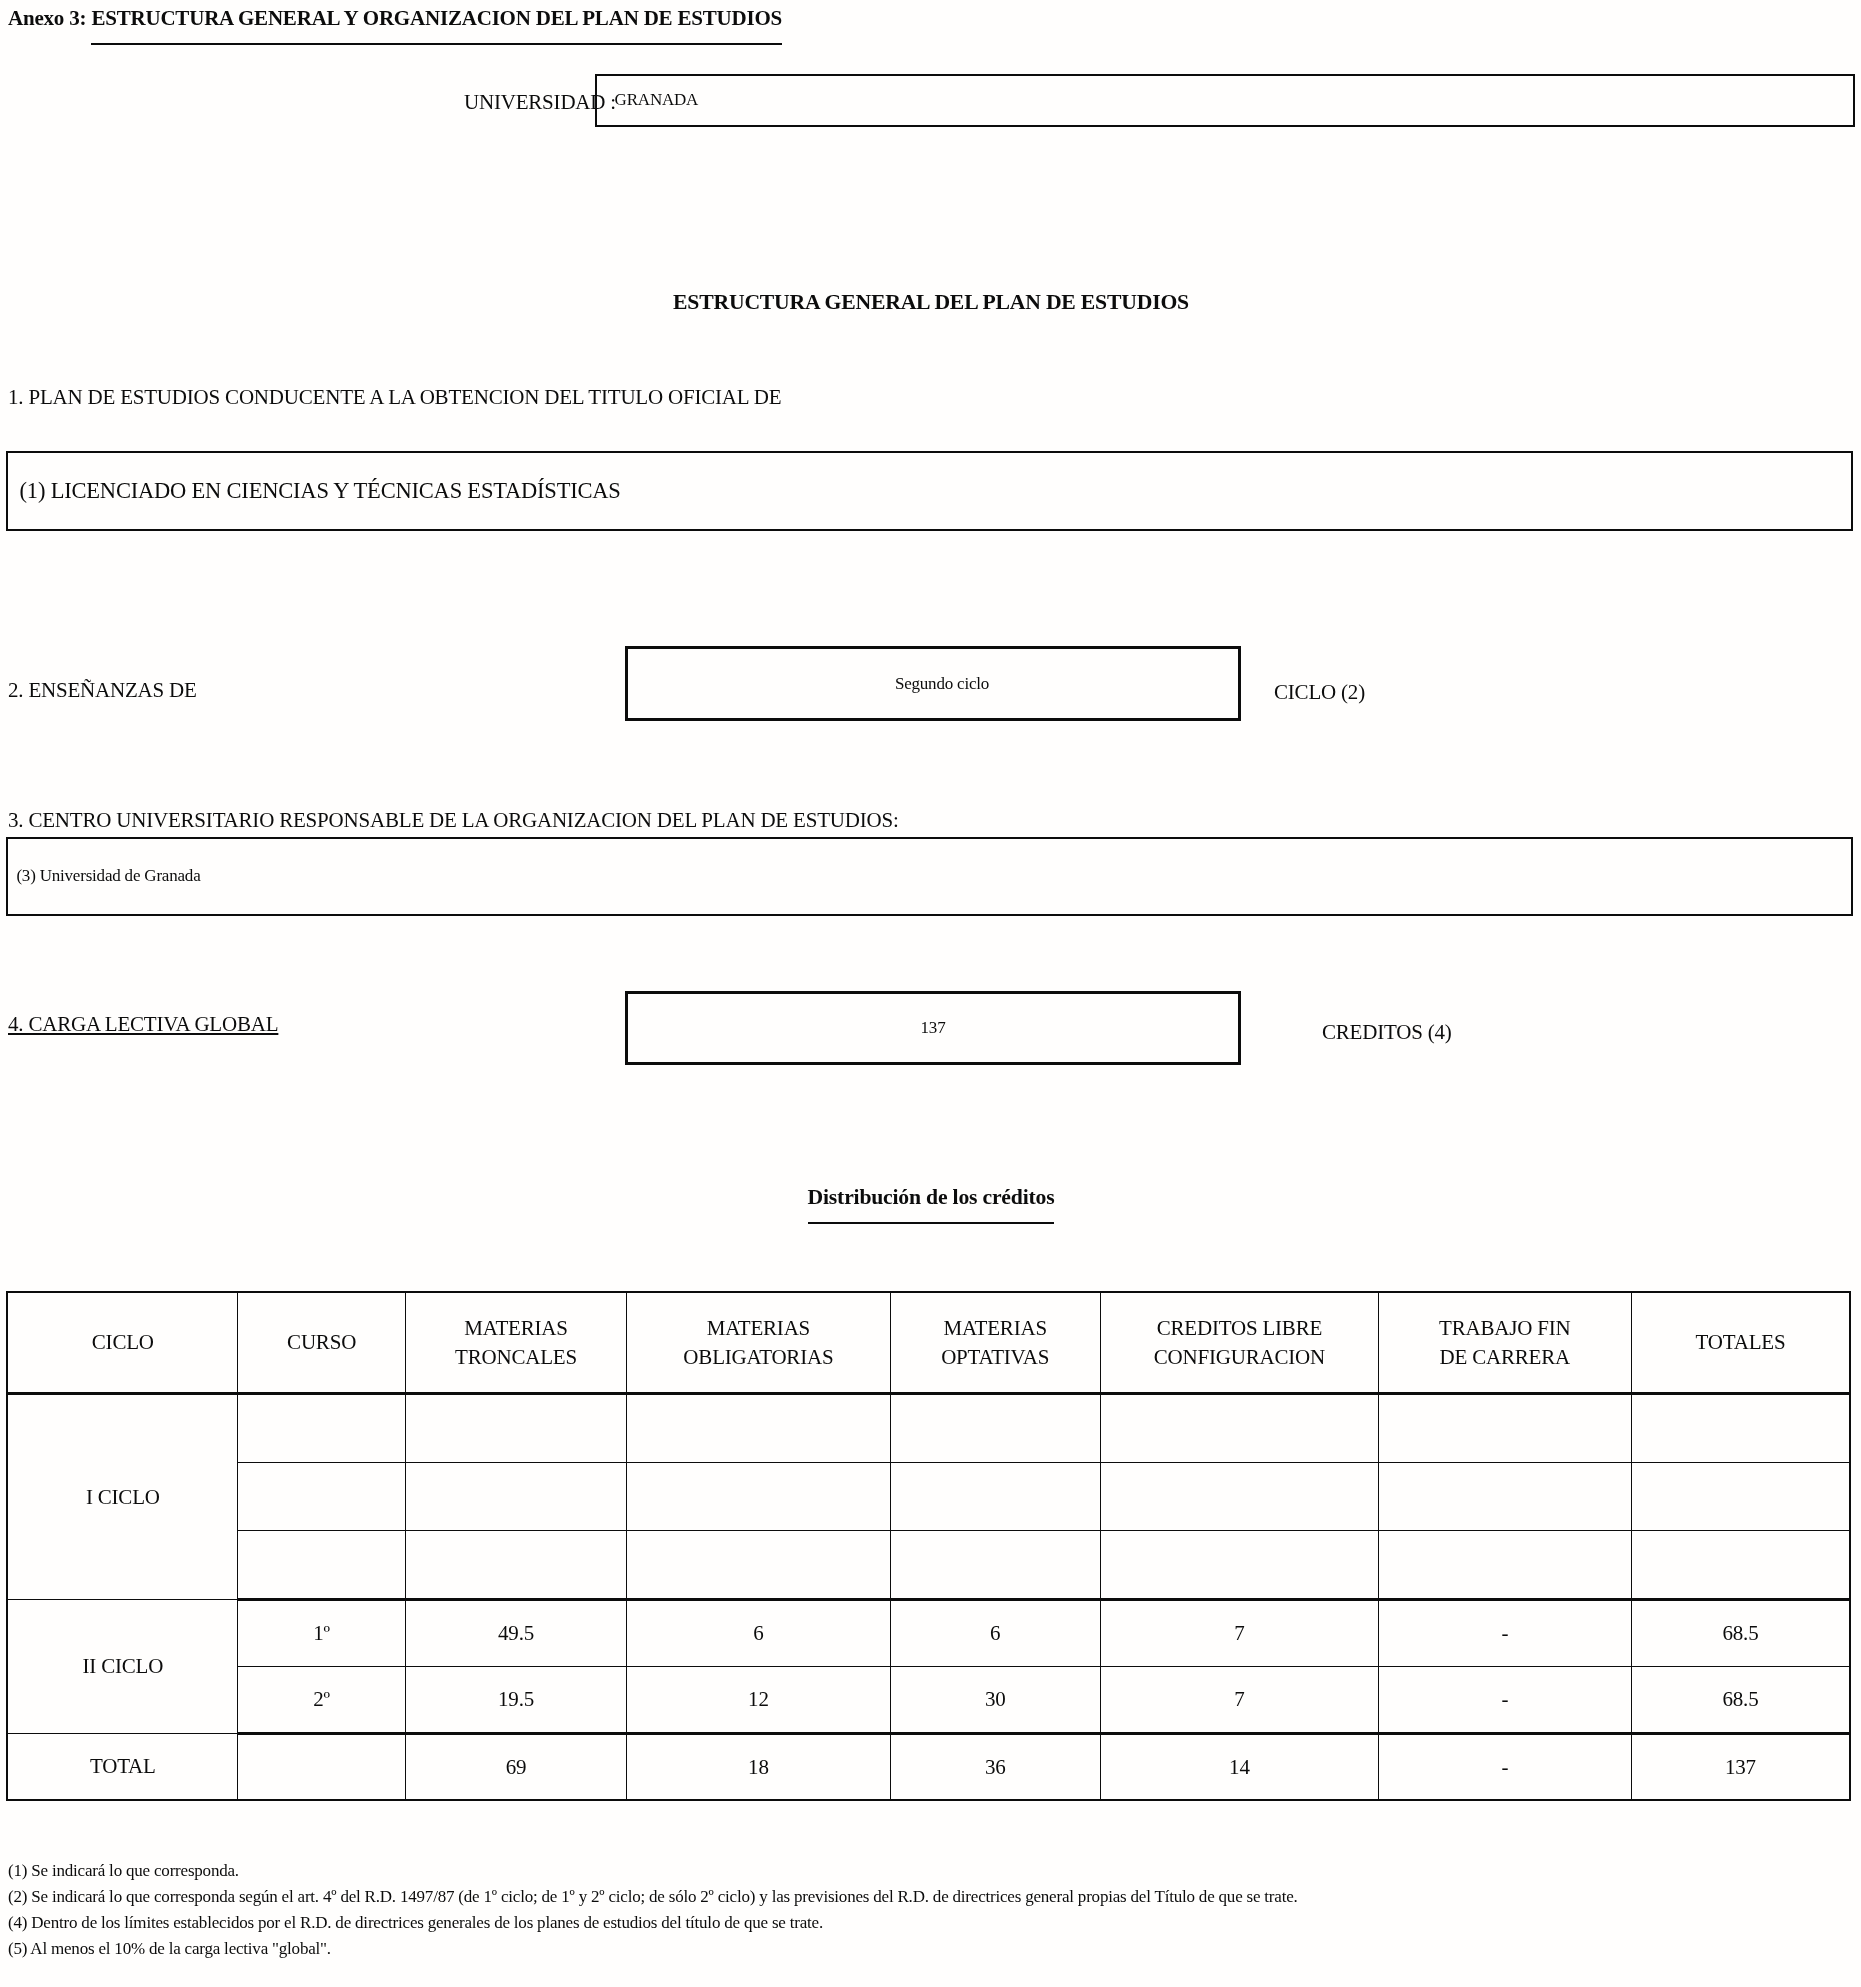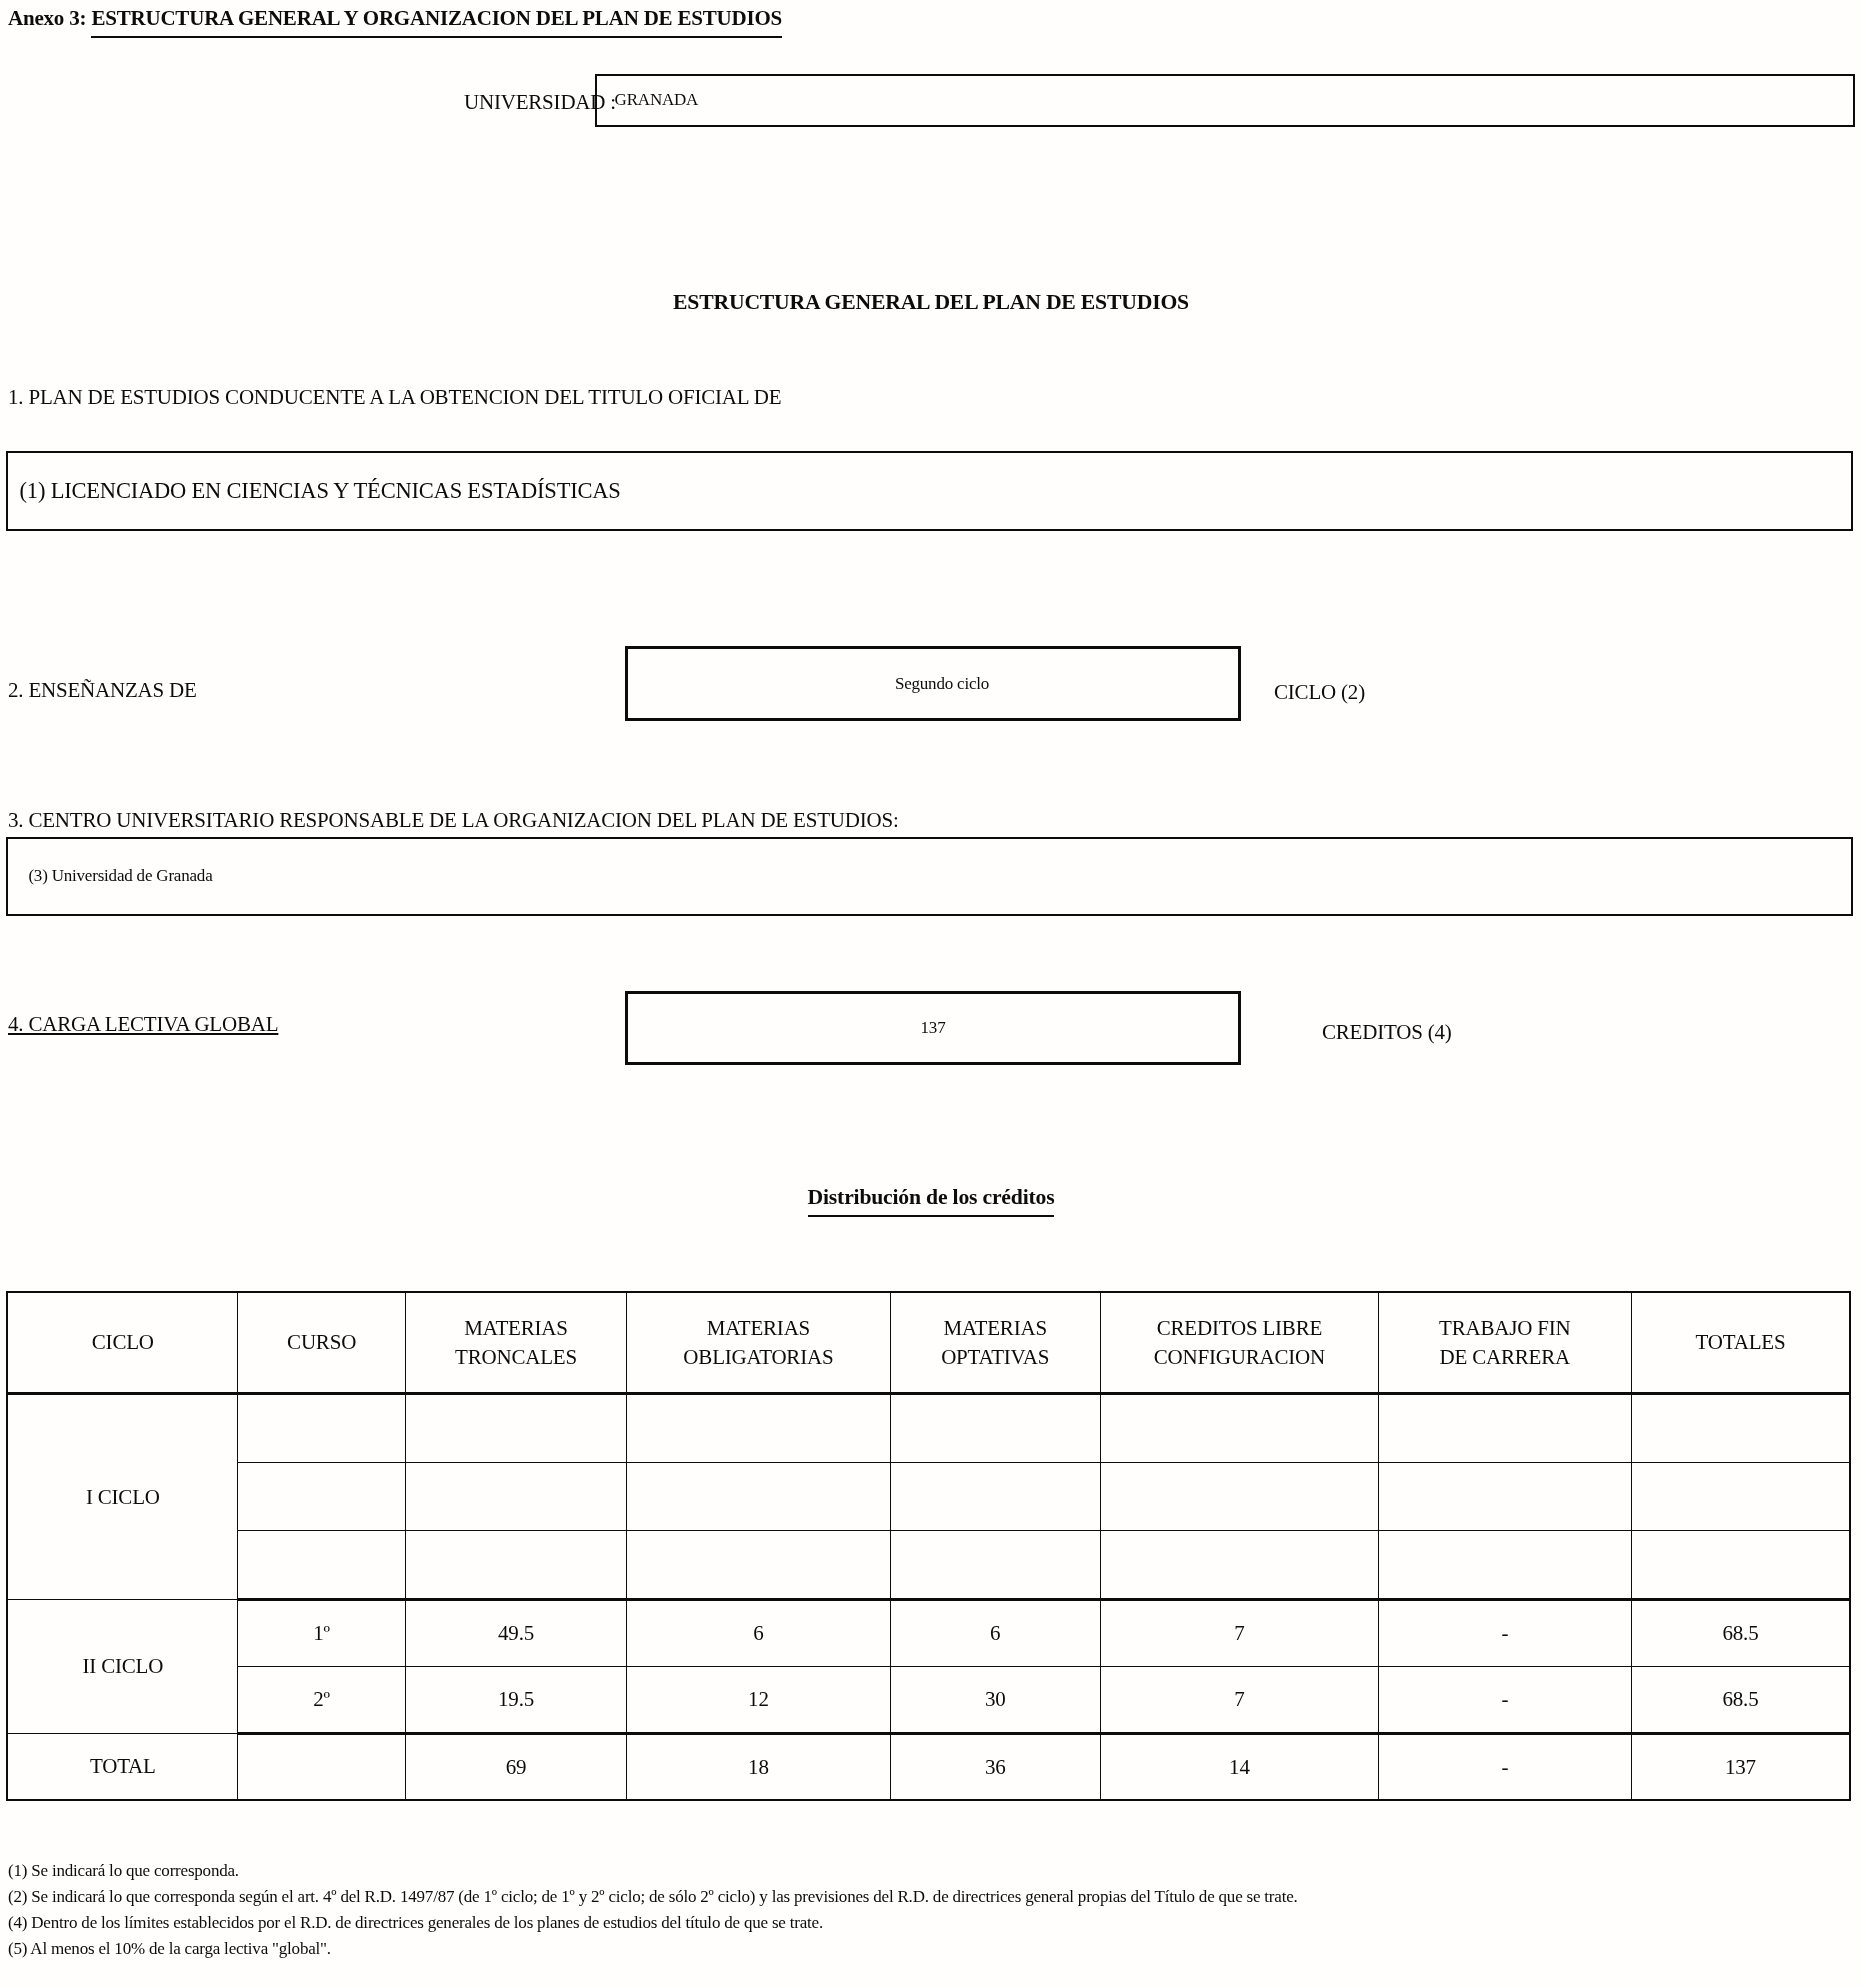--- a/index.html
+++ b/index.html
@@ -7,21 +7,21 @@
     position:relative;
     width:1862px;height:1988px;
     background:#fffefd;
     color:#0c0c0c;
     font-family:"Liberation Serif","DejaVu Serif",serif;
     overflow:hidden;
   }
   .abs{position:absolute;}
   .lbl{font-size:21px;letter-spacing:-0.2px;white-space:nowrap;}
   .bold{font-weight:700;}
-  .underlined{border-bottom:2.4px solid #0c0c0c;padding-bottom:6px;}
+  .underlined{border-bottom:2.4px solid #0c0c0c;padding-bottom:13px;}
   .fieldbox{border:2.4px solid #0c0c0c;background:transparent;box-sizing:border-box;}
   .fieldbox.thick{border-width:3.2px;}
   .boxtext{font-size:17px;letter-spacing:-0.2px;white-space:nowrap;}
   .center-line{width:100%;text-align:center;}
 
   
   #credits-table{
     border-collapse:collapse;
     table-layout:fixed;
     width:1845px;
@@ -72,21 +72,21 @@
   </div>
 
   <div class="abs lbl" style="left:8px;top:678px;">2. ENSEÑANZAS DE</div>
   <div class="abs fieldbox thick" style="left:625px;top:646px;width:616px;height:75px;">
     <div class="boxtext" style="text-align:center;line-height:69px;padding-left:18px;">Segundo ciclo</div>
   </div>
   <div class="abs lbl" style="left:1274px;top:680px;">CICLO (2)</div>
 
   <div class="abs lbl" style="left:8px;top:808px;">3. CENTRO UNIVERSITARIO RESPONSABLE DE LA ORGANIZACION DEL PLAN DE ESTUDIOS:</div>
   <div class="abs fieldbox" style="left:6.4px;top:837px;width:1847px;height:79px;">
-    <div class="boxtext" style="padding-left:20px;line-height:74px;">(3) Universidad de Granada</div>
+    <div class="boxtext" style="padding-left:8px;line-height:74px;">(3) Universidad de Granada</div>
   </div>
 
   <div class="abs lbl" style="left:8px;top:1012px;text-decoration:underline;">4. CARGA LECTIVA GLOBAL</div>
   <div class="abs fieldbox thick" style="left:625px;top:991px;width:616px;height:74px;">
     <div class="boxtext" style="text-align:center;line-height:67px;">137</div>
   </div>
   <div class="abs lbl" style="left:1322px;top:1020px;">CREDITOS (4)</div>
 
   <div class="abs center-line" style="left:0;top:1185px;">
     <span class="lbl bold underlined" style="font-size:21.7px;">Distribución de los créditos</span>

